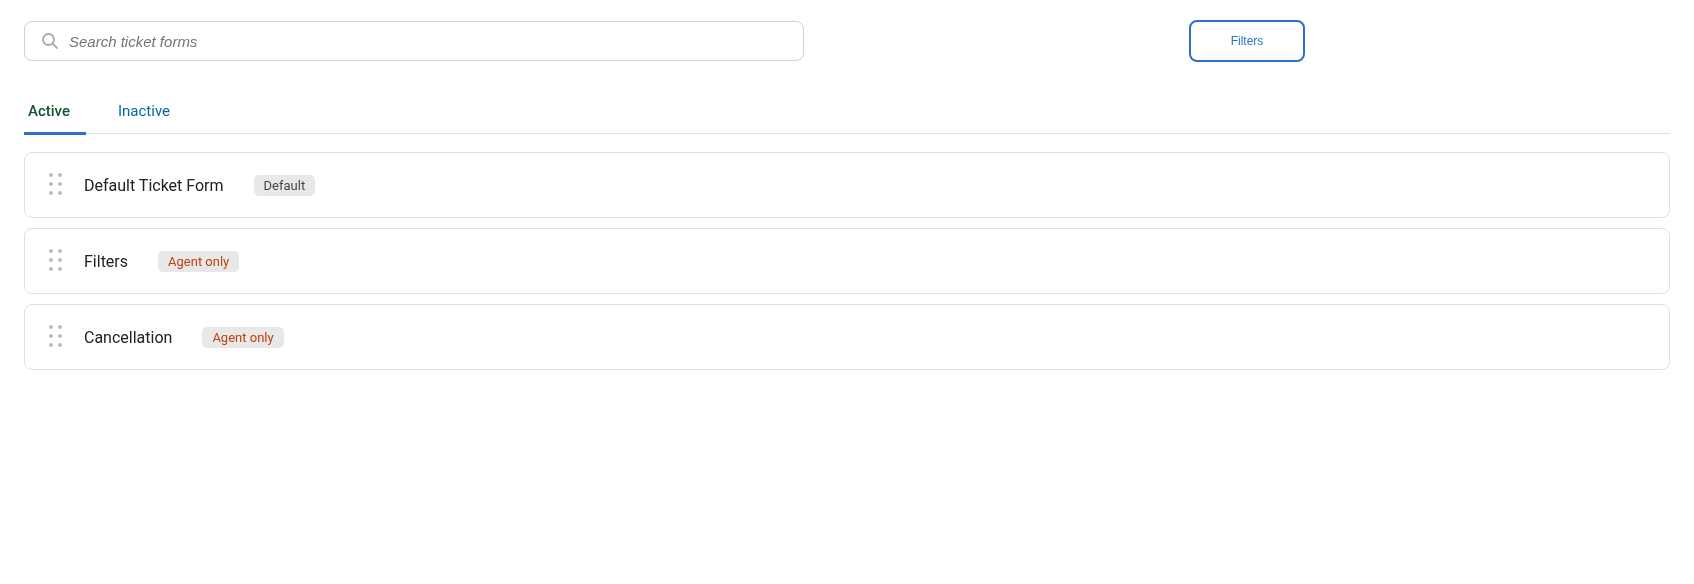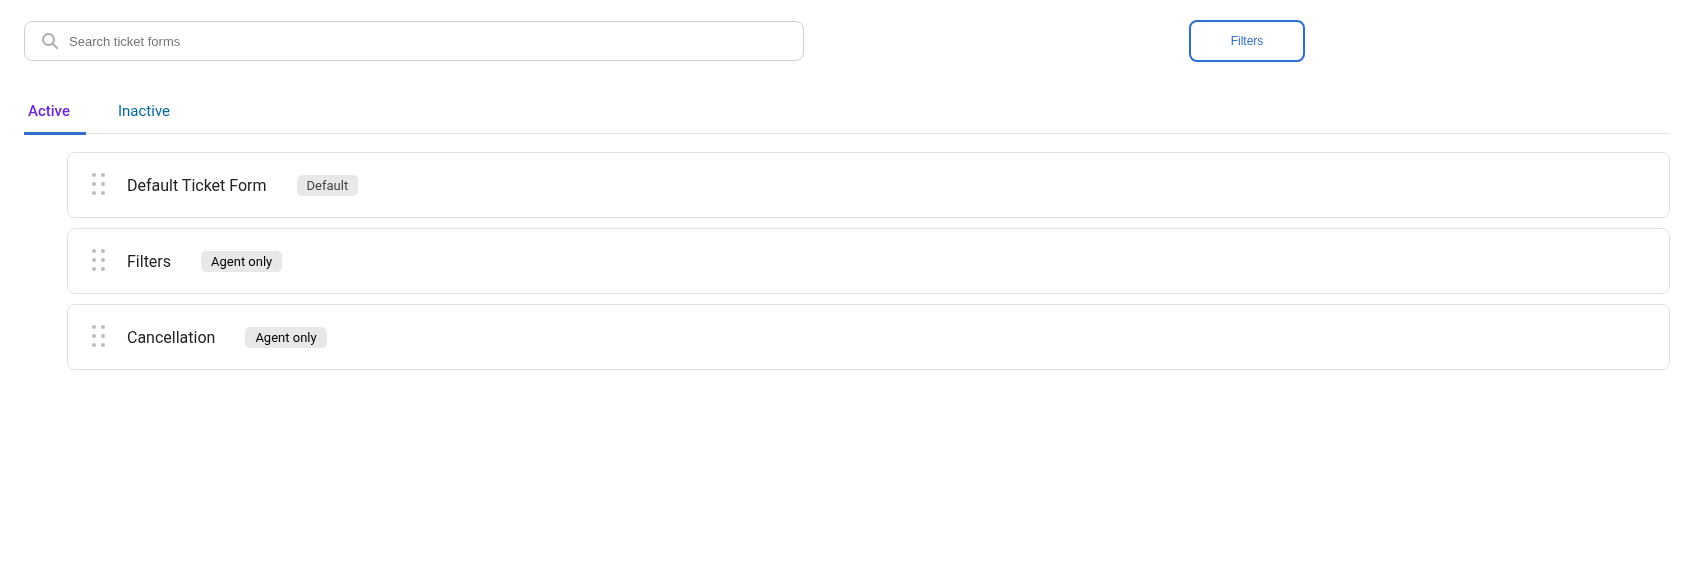--- a/index.html
+++ b/index.html
@@ -37,24 +37,25 @@
     .search-icon-wrap {
       color: #aaa;
       margin-right: 10px;
       display: flex;
       align-items: center;
     }
 
     .search-input {
       border: none;
       outline: none;
-      font-size: 13px;
+      font-size: 15px;
       color: #ef4444;
       background: transparent;
       width: 100%;
+      font-style: italic;
     }
 
     .spacer {
       flex: 1;
     }
 
     .btn-filters,
     .btn-add-form {
       border: 2px solid #2c6fcc;
       border-radius: 8px;
@@ -79,40 +80,39 @@
       margin-right: 28px;
       font-size: 15px;
       cursor: pointer;
       color: #0369a1;
       border-bottom: 3px solid transparent;
       position: relative;
       top: 1.5px;
     }
 
     .tab.active {
-      color: #6d28d9;
+      color: #14532d;
       border-bottom: 3px solid #2c6fcc;
       font-weight: 500;
     }
 
     .form-list {
       display: flex;
       flex-direction: column;
       gap: 10px;
     }
 
     .form-item {
       display: flex;
       align-items: center;
       background: #fff;
       border: 1.5px solid #e0e0e0;
       border-radius: 8px;
       padding: 20px 24px;
       gap: 20px;
-      margin-left: 43px;
     }
 
     .drag-handle {
       display: grid;
       grid-template-columns: repeat(2, 6px);
       grid-template-rows: repeat(3, 6px);
       gap: 3px;
       cursor: grab;
     }
 
@@ -138,21 +138,21 @@
       font-weight: 400;
     }
 
     .badge-default {
       background: #e8e8e8;
       color: #444;
     }
 
     .badge-agent {
       background: #e8e8e8;
-      color: #000000;
+      color: #c2410c;
     }
   </style>
 </head>
 <body>
 
 <div class="toolbar">
   <div class="search-container">
     <span class="search-icon-wrap">
       <svg width="18" height="18" viewBox="0 0 18 18" fill="none">
         <circle cx="7.5" cy="7.5" r="5.5" stroke="#aaa" stroke-width="1.8"></circle>

